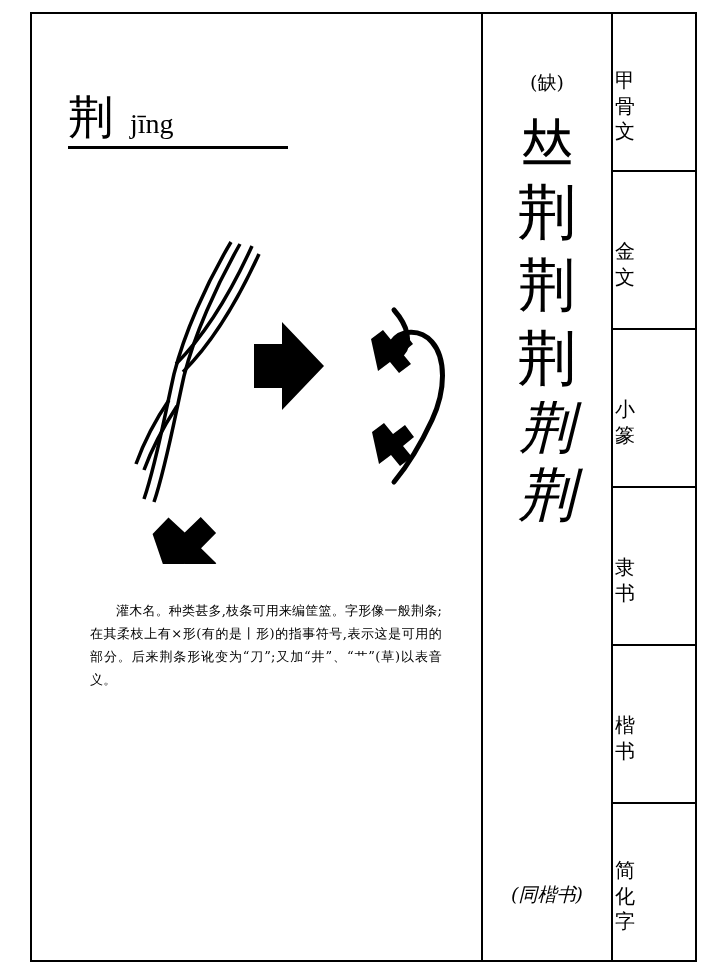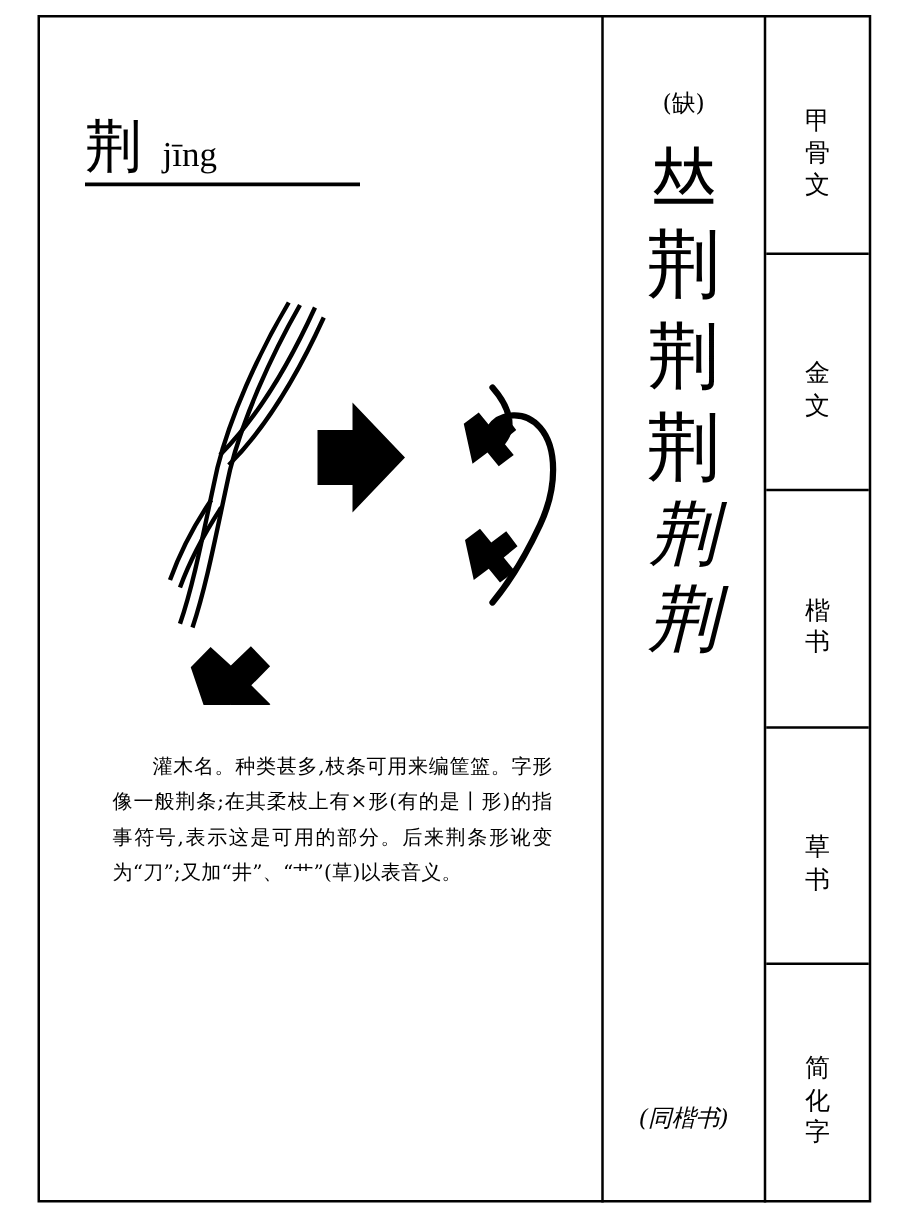--- a/index.html
+++ b/index.html
@@ -97,21 +97,21 @@
   }
   .illustration svg { display:block; }
 
   
   .explanation {
     position: absolute;
     left: 58px;
     top: 585px;
     width: 352px;
     font-family: "DejaVu Serif", serif;
-    font-size: 16px;
+    font-size: 13px;
     line-height: 1.78;
     text-align: justify;
     text-indent: 2em;
     letter-spacing: 0.2px;
   }
 
   
   .script-col {
     position: absolute;
     left: 483px;
@@ -163,21 +163,21 @@
     width: 82px;
     height: 946px;
     display: flex;
     flex-direction: column;
   }
   .label-cell {
     flex: 1 1 0;
     border-bottom: 2px solid #000;
     display: flex;
     align-items: center;
-    justify-content: center;
+    justify-content: flex-start;
     box-sizing: border-box;
     margin-top: 29px;
   }
   .label-cell:last-child { border-bottom: none; }
   .label-text {
     font-family: "DejaVu Serif", serif;
     font-size: 20px;
     line-height: 1.28;
     text-align: center;
     writing-mode: horizontal-tb;
@@ -256,23 +256,26 @@
   </div>
 
   <div class="label-col">
     <div class="label-cell">
       <div class="label-text">甲骨文</div>
     </div>
     <div class="label-cell">
       <div class="label-text">金文</div>
     </div>
     <div class="label-cell">
+      <div class="label-text">小篆</div>
+    </div>
+    <div class="label-cell">
+      <div class="label-text">隶书</div>
+    </div>
+    <div class="label-cell">
       <div class="label-text">楷书</div>
     </div>
     <div class="label-cell">
-      <div class="label-text">草书</div>
-    </div>
-    <div class="label-cell">
       <div class="label-text">简化字</div>
     </div>
   </div>
 
 </div>
 
 </body></html>

